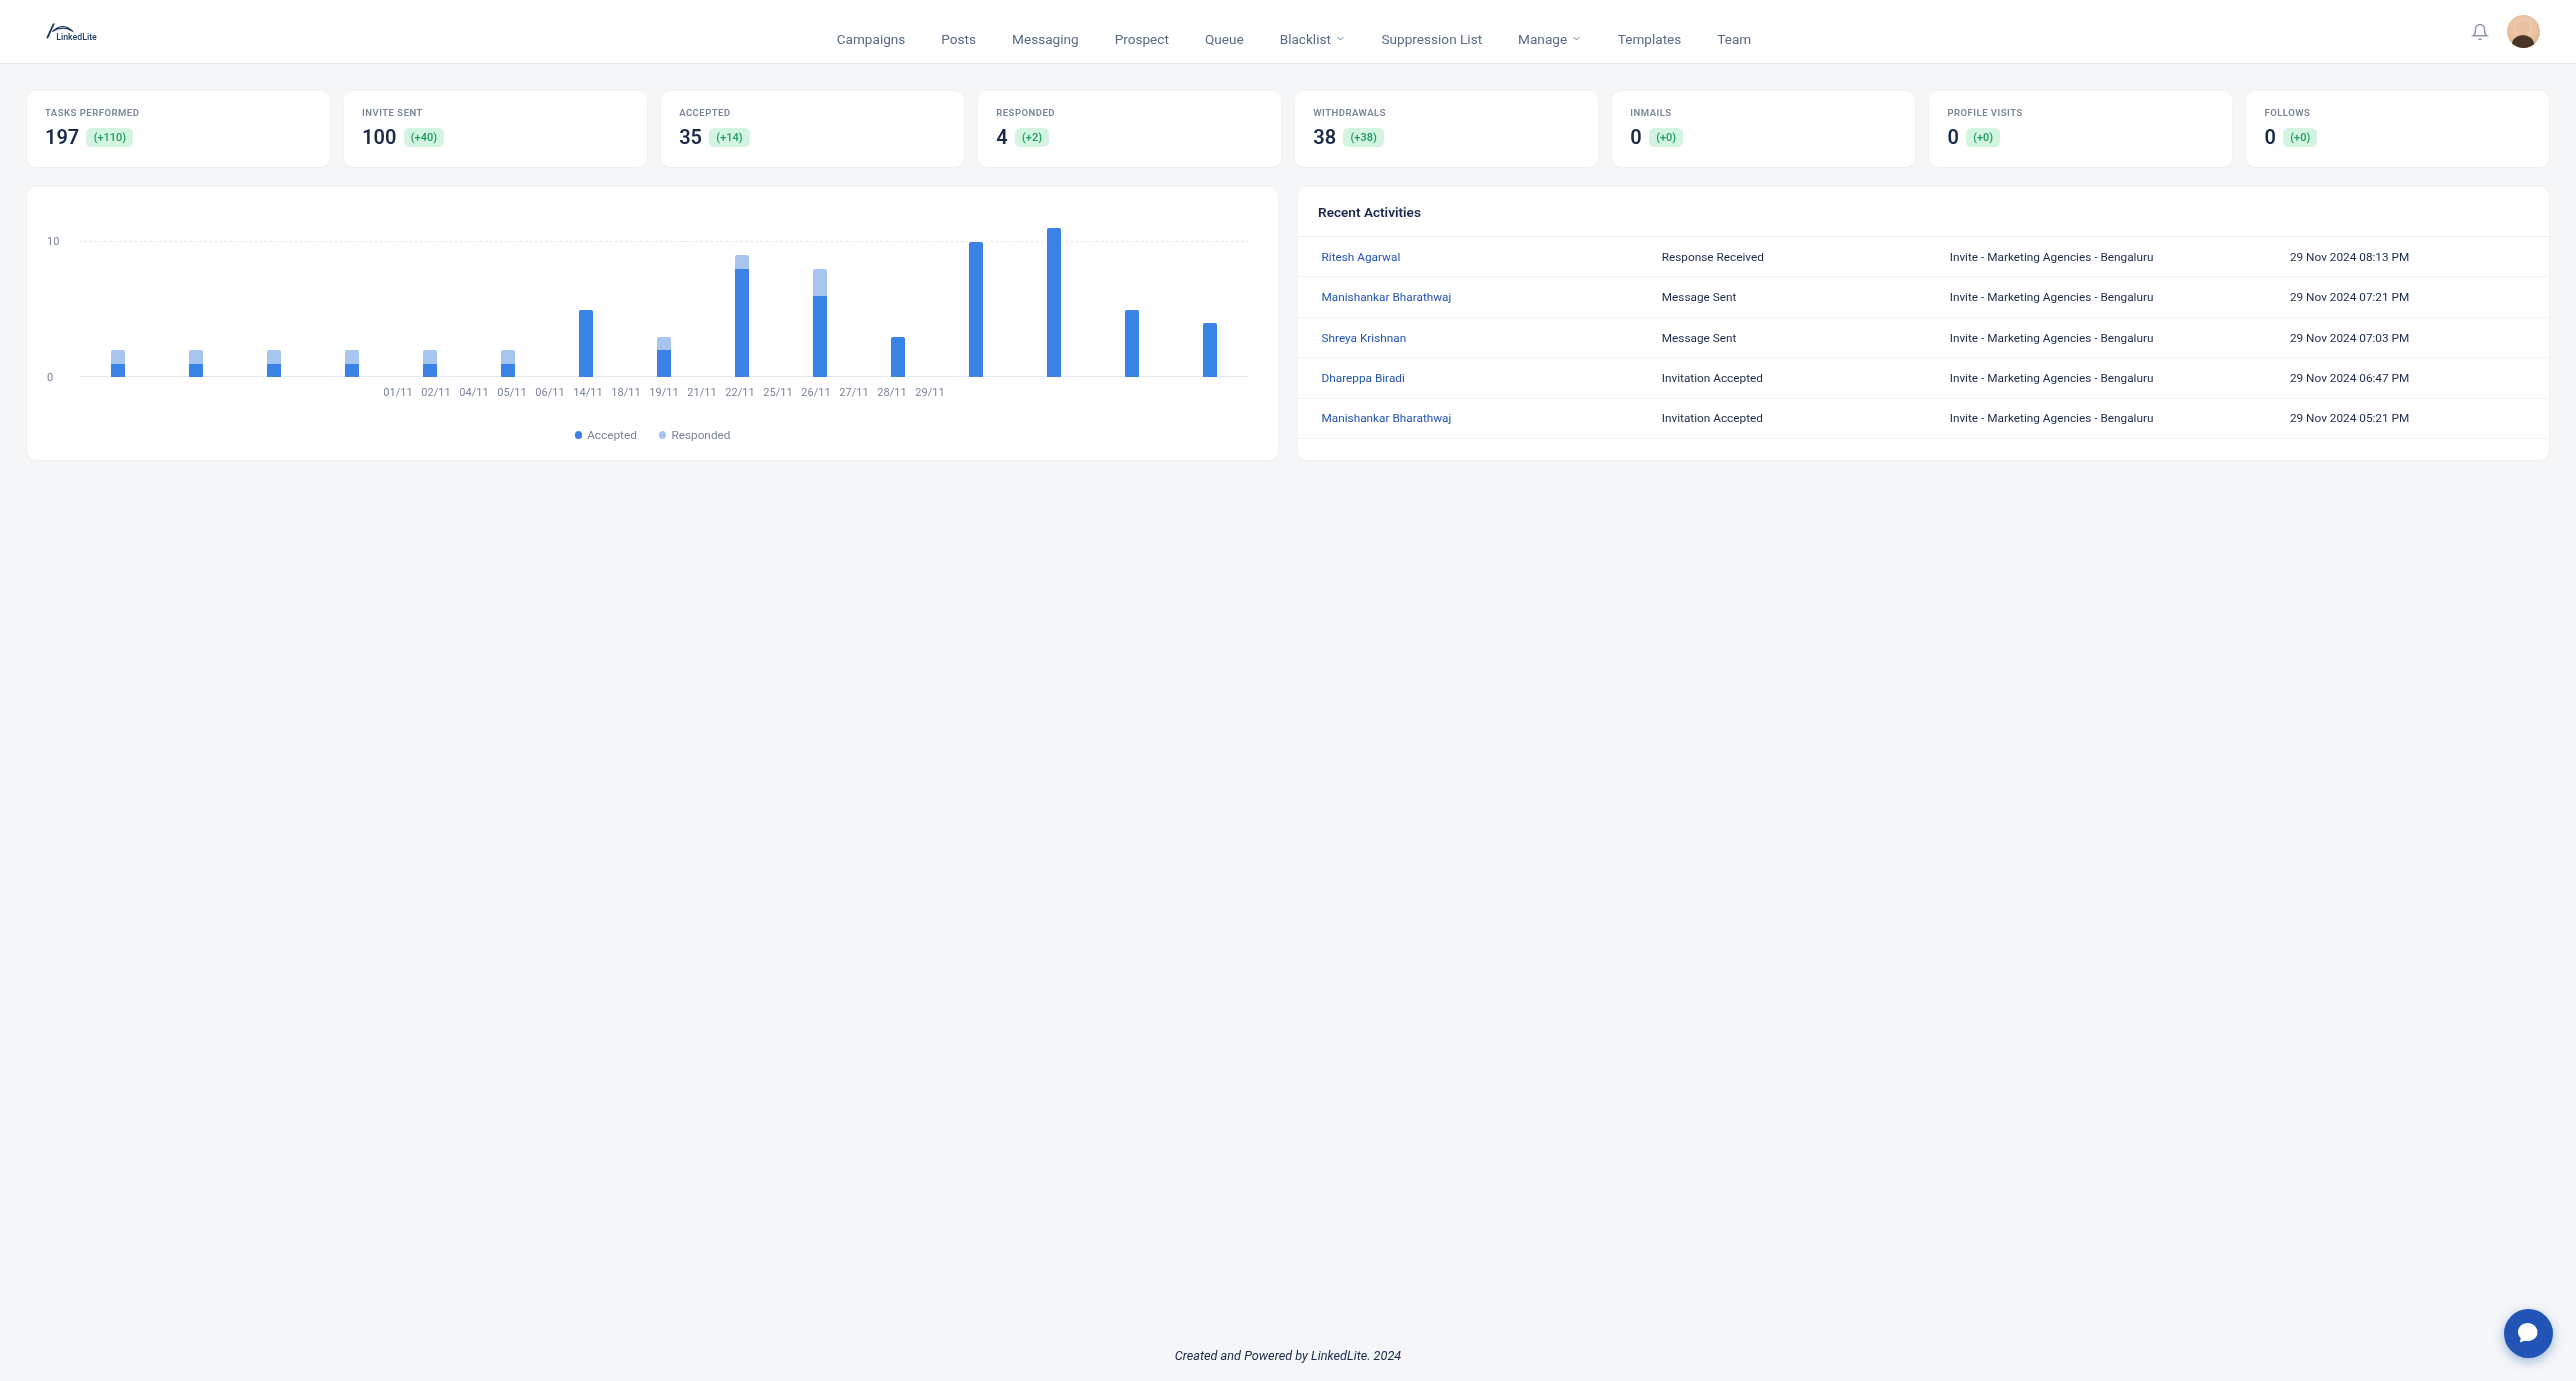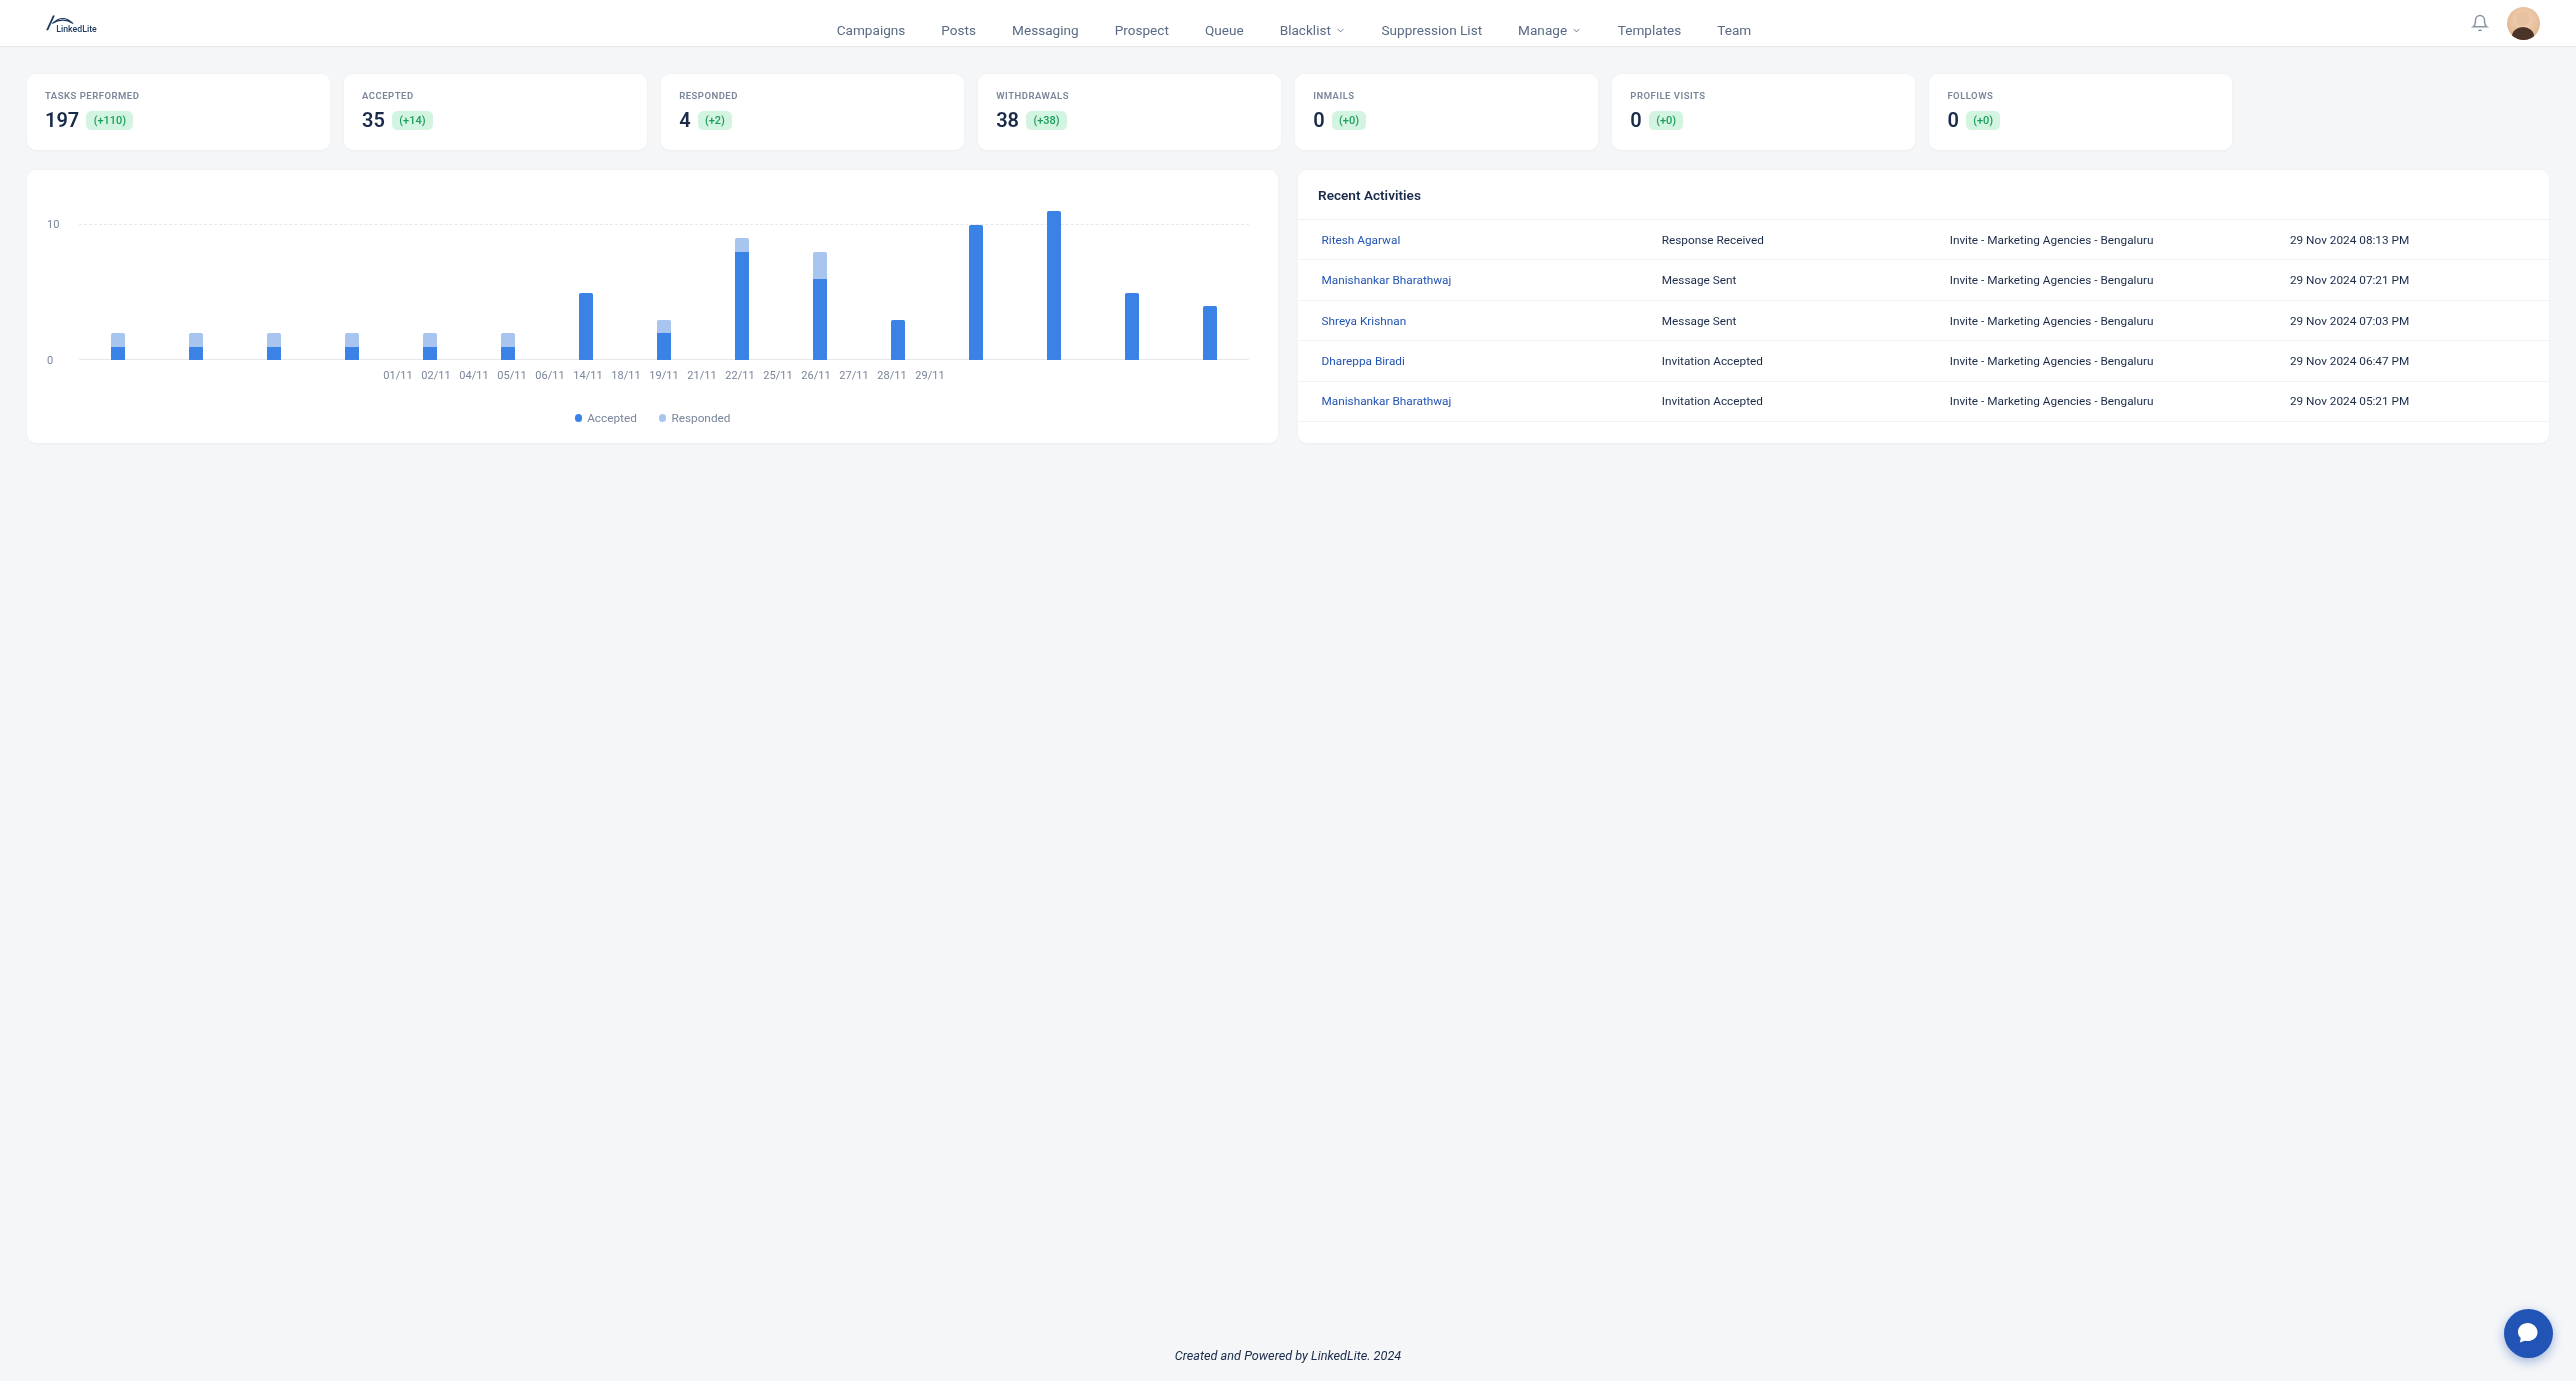--- a/index.html
+++ b/index.html
@@ -5,21 +5,21 @@
     * { margin: 0; padding: 0; box-sizing: border-box; }
     body {
       font-family: -apple-system, BlinkMacSystemFont, 'Segoe UI', Roboto, Helvetica, Arial, sans-serif;
       background: #f5f6f8;
       color: #1a2b4a;
     }
     .header {
       background: #fff;
       border-bottom: 0.9px solid #e6e8ec;
       padding: 16px 36px;
-      height: 47px;
+      height: 64px;
       display: flex;
       align-items: center;
       justify-content: space-between;
     }
     .logo {
       display: flex;
       align-items: center;
       gap: 5.4px;
       color: #1e3a5f;
       font-size: 13.6px;
@@ -347,20 +347,27 @@
 <div class="main">
   <div class="stat-cards">
     <div class="stat-card">
       <div class="stat-label">TASKS PERFORMED</div>
       <div class="stat-value-row">
         <span class="stat-value">197</span>
         <span class="stat-delta">(+110)</span>
       </div>
     </div>
     <div class="stat-card">
+      <div class="stat-label">INVITE SENT</div>
+      <div class="stat-value-row">
+        <span class="stat-value">100</span>
+        <span class="stat-delta">(+40)</span>
+      </div>
+    </div>
+    <div class="stat-card">
       <div class="stat-label">ACCEPTED</div>
       <div class="stat-value-row">
         <span class="stat-value">35</span>
         <span class="stat-delta">(+14)</span>
       </div>
     </div>
     <div class="stat-card">
       <div class="stat-label">RESPONDED</div>
       <div class="stat-value-row">
         <span class="stat-value">4</span>

